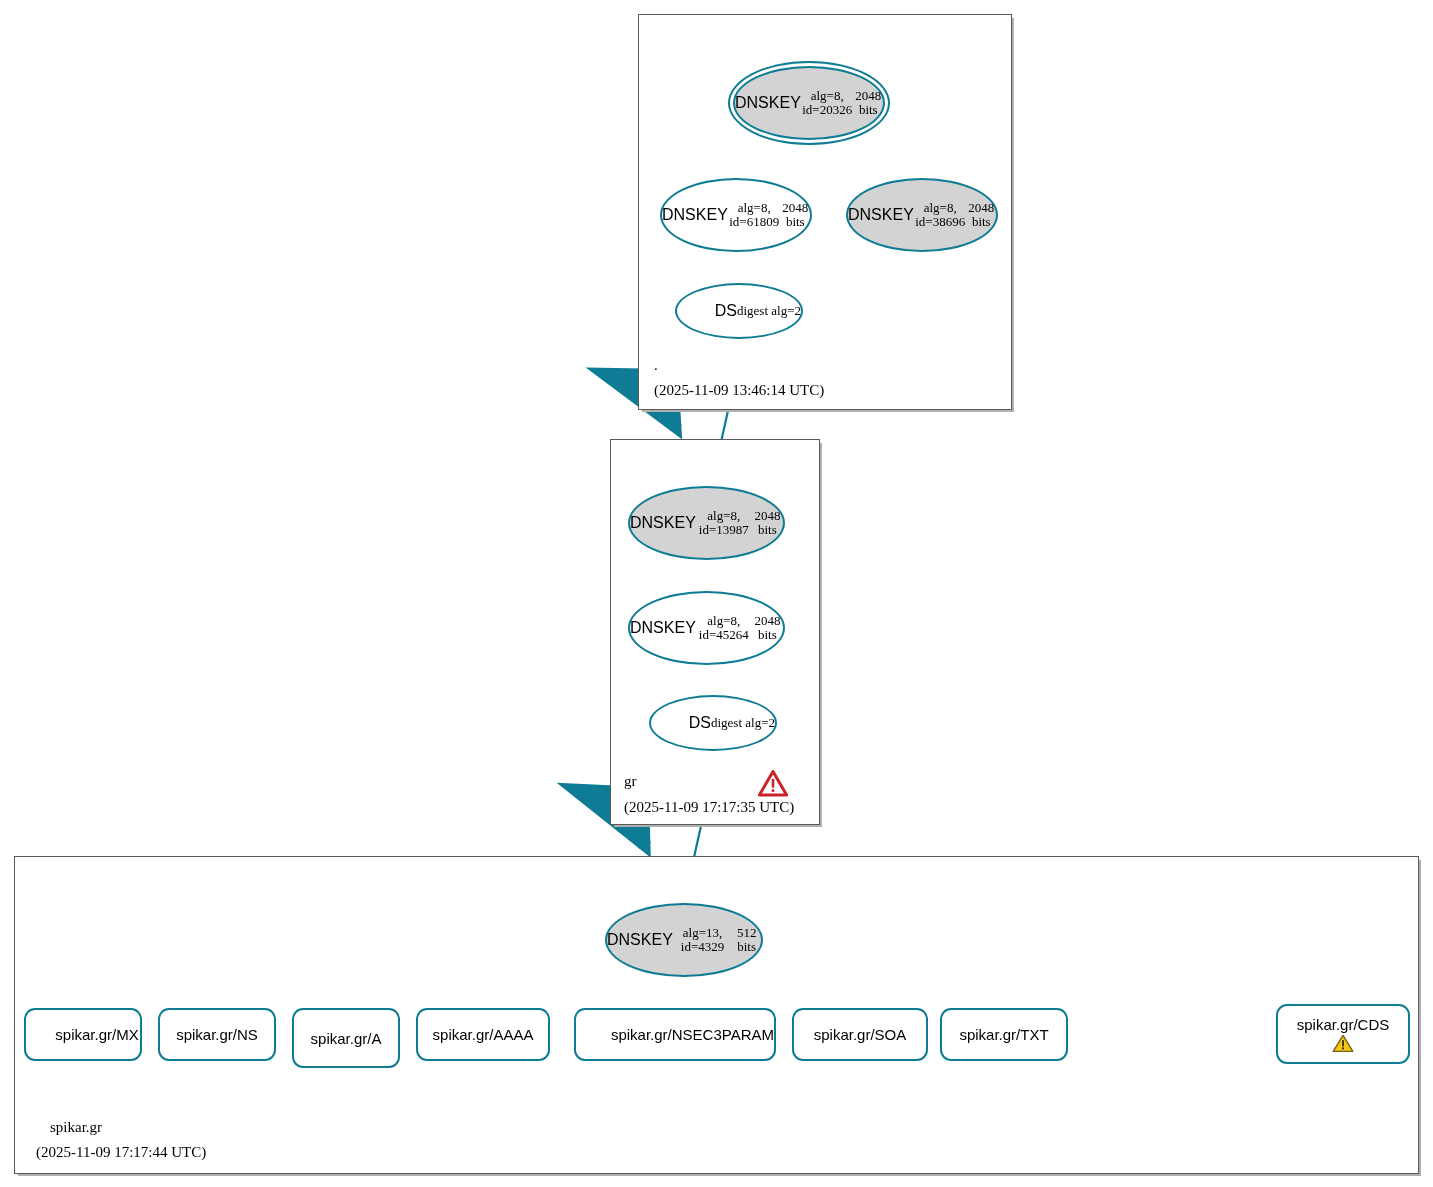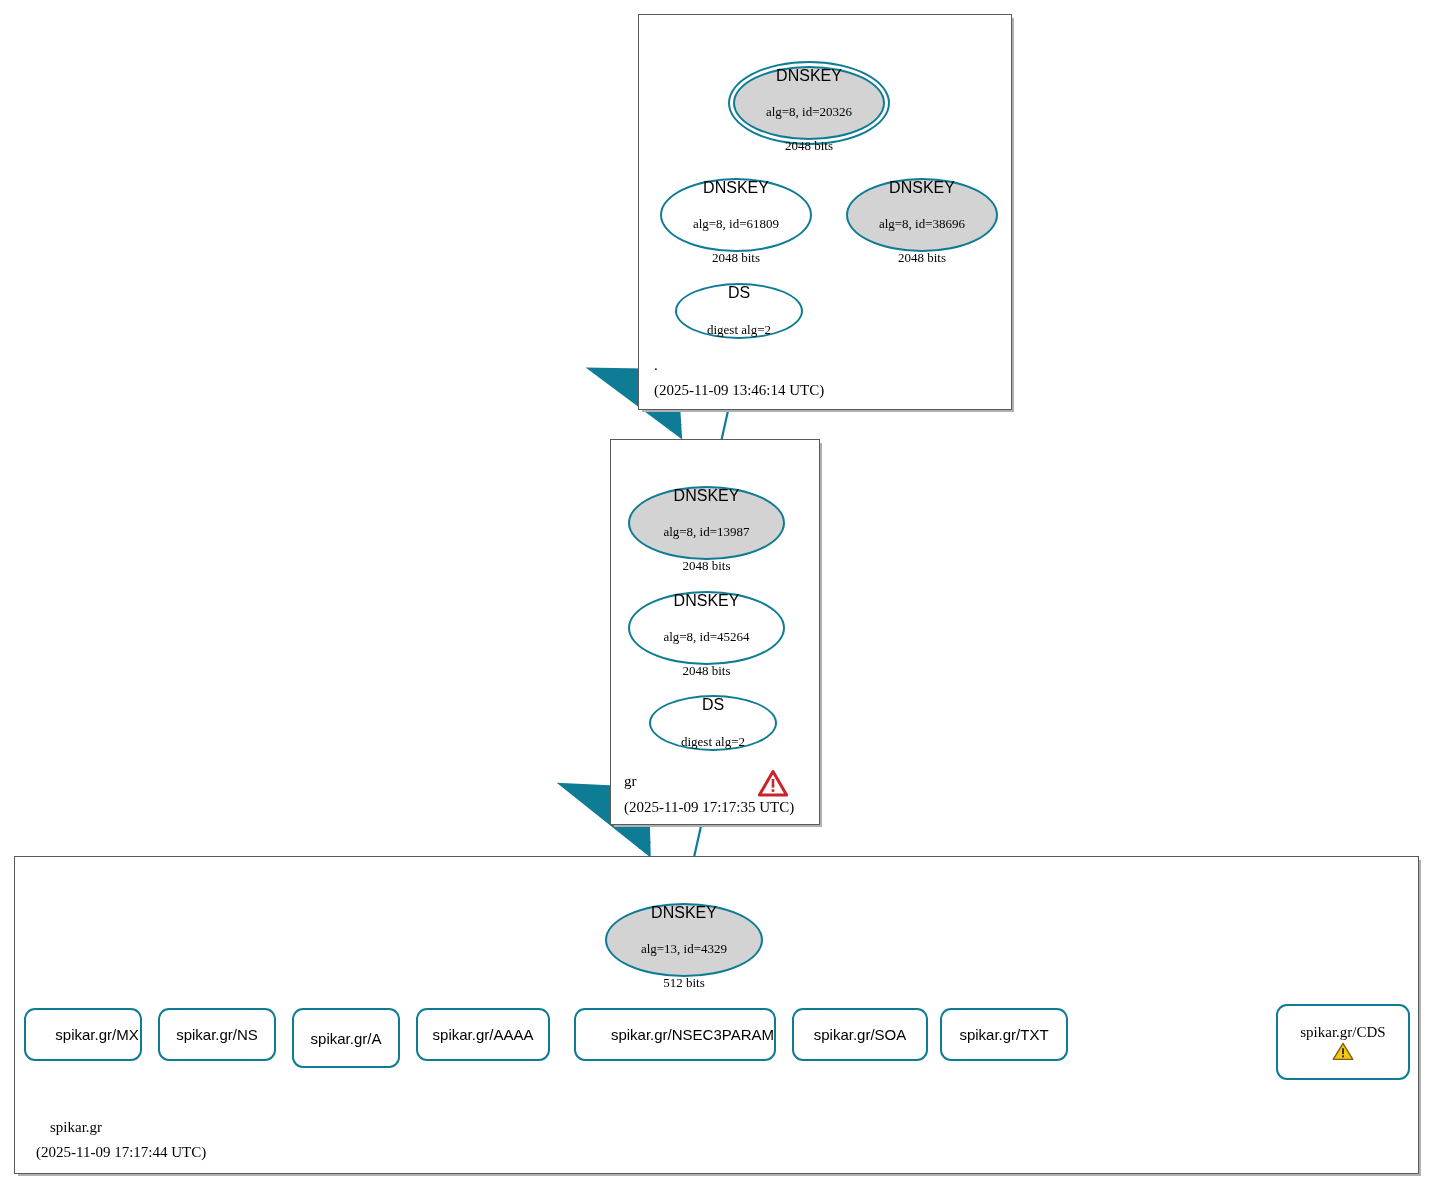--- a/index.html
+++ b/index.html
@@ -34,30 +34,29 @@
   svg.edges {
     position: absolute;
     left: 0; top: 0;
     width: 1433px;
     height: 1187px;
     pointer-events: none;
   }
   .node-ellipse {
     position: absolute;
     display: flex;
-    flex-direction: column;
+    flex-direction: row;
     align-items: center;
-    justify-content: space-between;
+    justify-content: flex-end;
     border: 2px solid #0e7c94;
     border-radius: 50%;
     box-sizing: border-box;
     text-align: center;
     line-height: 1.06;
     color: #000000;
-    gap: 20px;
   }
   .node-ellipse.filled { background: #d3d3d3; }
   .node-ellipse.hollow { background: #ffffff; }
   .node-ellipse.trust-anchor {
     box-shadow: 0 0 0 3px #ffffff, 0 0 0 5px #0e7c94;
   }
   .node-title {
     font-family: "Liberation Sans", sans-serif;
     font-size: 16px;
   }
@@ -227,21 +226,21 @@
 
   <div class="rr-box" style="left:792px; top:1008px; width:136px; height:53px;">
     <span>spikar.gr/SOA</span>
   </div>
 
   <div class="rr-box" style="left:940px; top:1008px; width:128px; height:53px;">
     <span>spikar.gr/TXT</span>
   </div>
 
 
-  <div class="rr-box" style="left:1276px; top:1004px; width:134px; height:76px;font-family:Liberation Serif, serif;">
+  <div class="rr-box" style="left:1276px; top:1004px; width:134px; height:60px;">
     <span>spikar.gr/CDS</span>
     <svg class="warn-inline" width="22" height="19" viewBox="0 0 22 19">
       <path d="M11,1.4 L20.8,17.4 L1.2,17.4 Z" fill="#f5c518" stroke="#7a6310" stroke-width="1.4" stroke-linejoin="round"></path>
       <rect x="10.1" y="6.2" width="1.9" height="6" fill="#3b3005"></rect>
       <rect x="10.1" y="13.4" width="1.9" height="1.9" fill="#3b3005"></rect>
     </svg>
   </div>
 
 </div>
 

